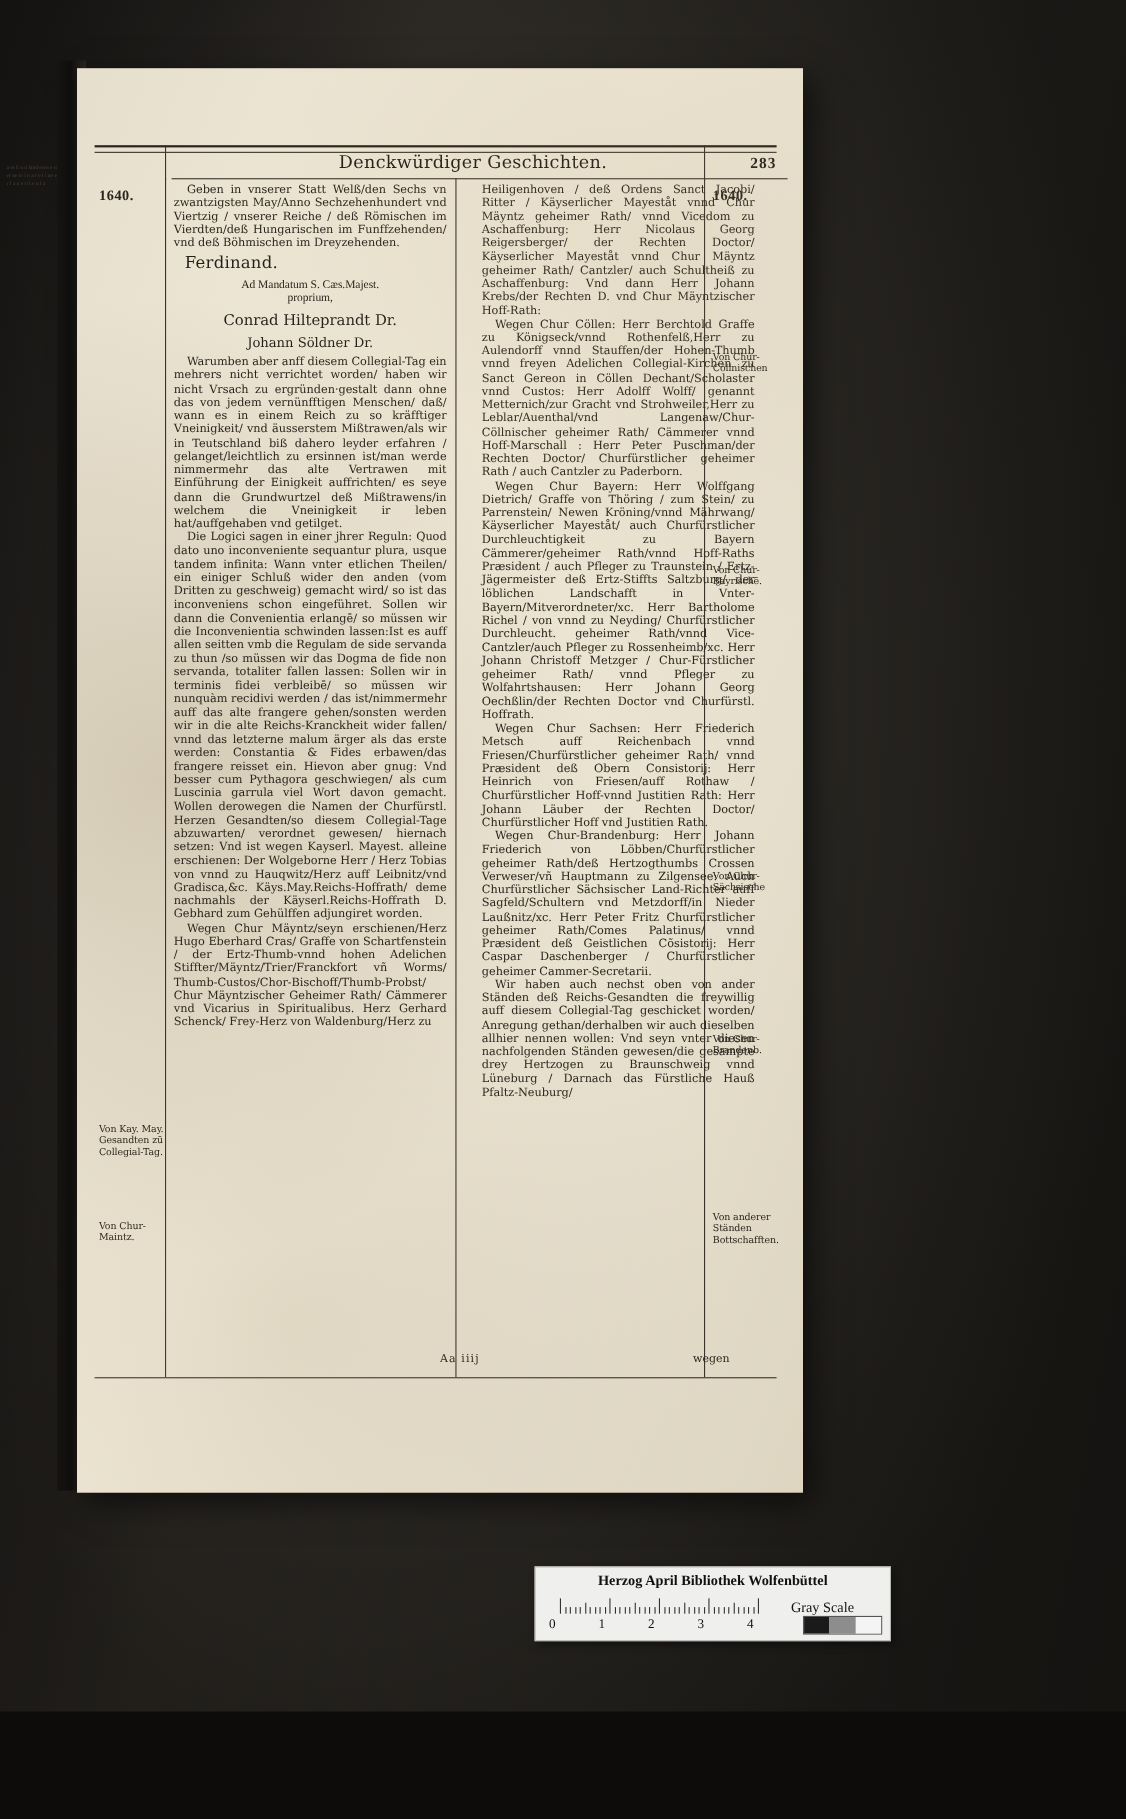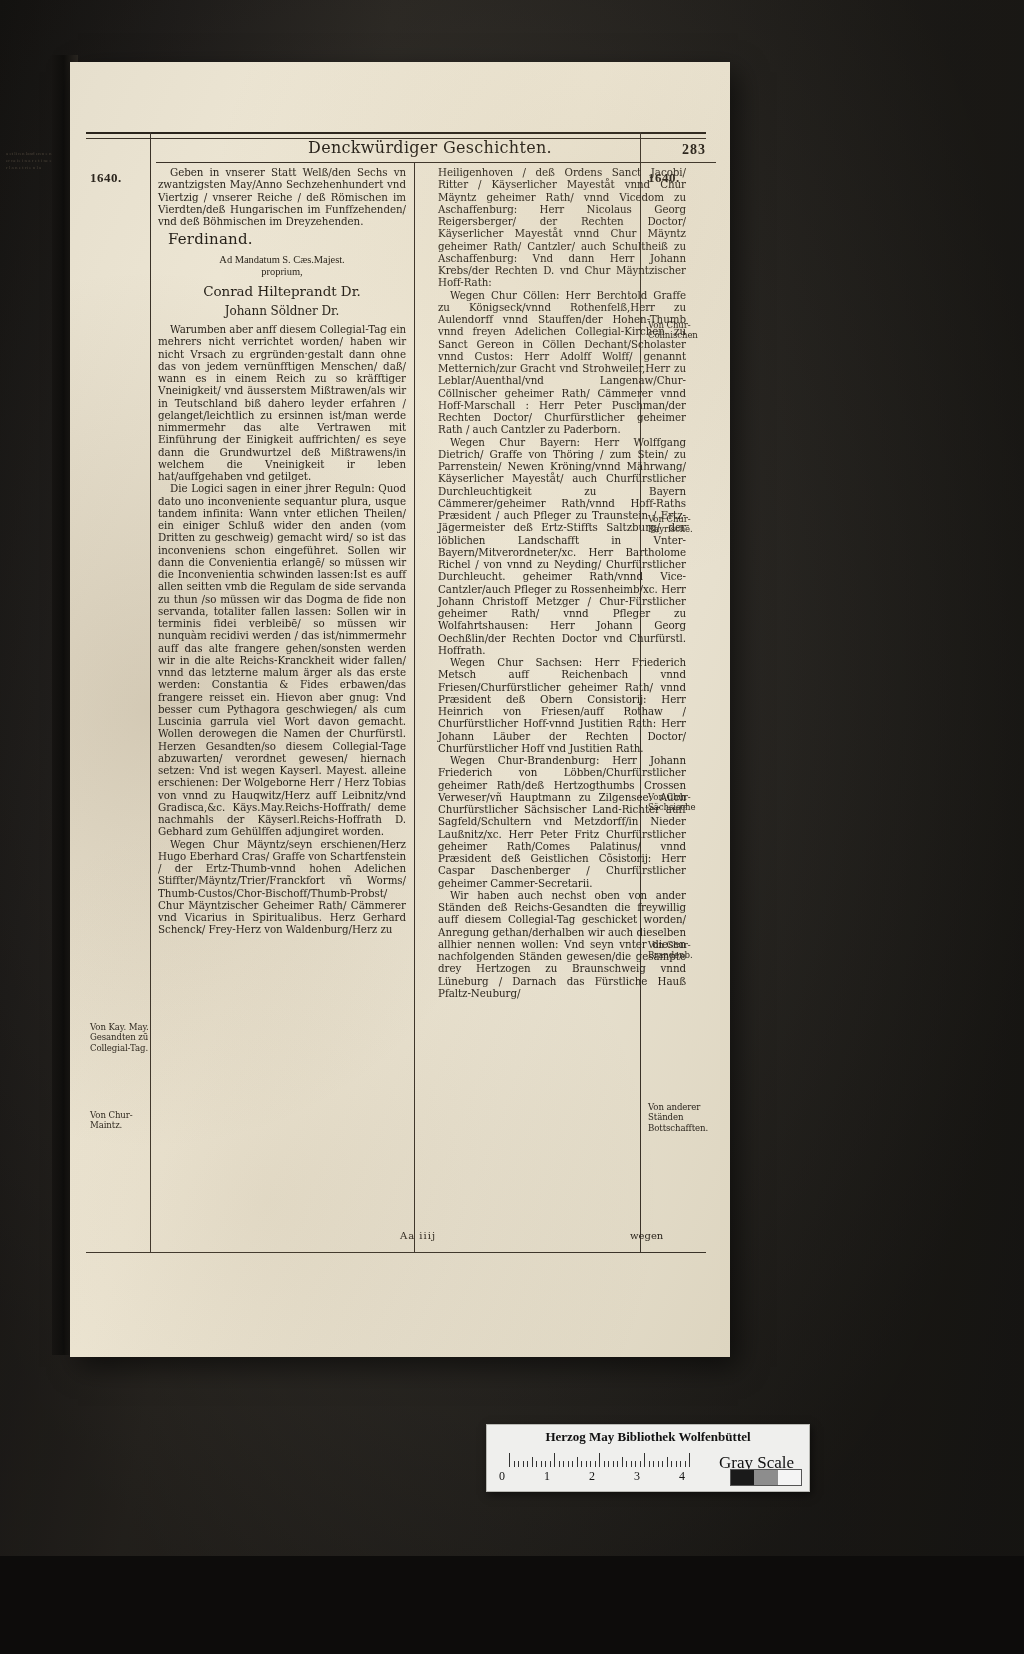--- a/index.html
+++ b/index.html
@@ -94,21 +94,21 @@
   .gscard{position:absolute;left:486px;top:1424px;width:322px;height:66px;
     background:#efefed;border:1px solid #b9b9b4;box-shadow:2px 3px 8px rgba(0,0,0,.5);}
   .gscard .gtitle{position:absolute;left:0;top:4px;width:322px;text-align:center;
     font-family:"Liberation Serif",serif;font-size:13px;font-weight:bold;color:#111;}
   .ruler{position:absolute;left:10px;top:26px;width:220px;height:16px;}
   .ruler .tick{position:absolute;bottom:0;width:1px;background:#333;}
   .rnums{position:absolute;left:4px;top:44px;width:232px;height:16px;
     font-family:"Liberation Serif",serif;font-size:12px;color:#111;}
   .rnums span{position:absolute;}
   .gslabel{position:absolute;left:232px;top:28px;font-family:"Liberation Serif",serif;
-    font-size:17px;color:#111;}
+    font-size:13px;color:#111;}
   .swatches{position:absolute;left:243px;top:44px;width:70px;height:15px;border:1px solid #555;display:flex;}
   .swatches div{flex:1;}
 
   
   .botbar{position:absolute;left:0;top:1556px;width:1024px;height:98px;
     background:#0d0c0b;}
 </style>
 </head>
 <body>
 
@@ -166,21 +166,21 @@
   <div class="marg marg-r fr" style="top:452px;">Von Chur-Bayrischē.</div>
   <div class="marg marg-r fr" style="top:730px;">Von Chur-Sächsische</div>
   <div class="marg marg-r fr" style="top:878px;">Von Chur-Brandenb.</div>
   <div class="marg marg-r fr" style="top:1040px;">Von anderer Ständen Bottschafften.</div>
 
   <div class="sigmark fr">Aa  iiij</div>
   <div class="catch fr">wegen</div>
 </div>
 
 <div class="gscard">
-  <div class="gtitle">Herzog May Bibliothek Wolfenbüttel</div>
+  <div class="gtitle">Herzog April Bibliothek Wolfenbüttel</div>
   <div class="ruler">
       <span class="tick" style="left: 12px; height: 14px;"></span>
       <span class="tick" style="left: 16.5px; height: 6px;"></span>
       <span class="tick" style="left: 21px; height: 6px;"></span>
       <span class="tick" style="left: 25.5px; height: 6px;"></span>
       <span class="tick" style="left: 30px; height: 6px;"></span>
       <span class="tick" style="left: 34.5px; height: 10px;"></span>
       <span class="tick" style="left: 39px; height: 6px;"></span>
       <span class="tick" style="left: 43.5px; height: 6px;"></span>
       <span class="tick" style="left: 48px; height: 6px;"></span>

